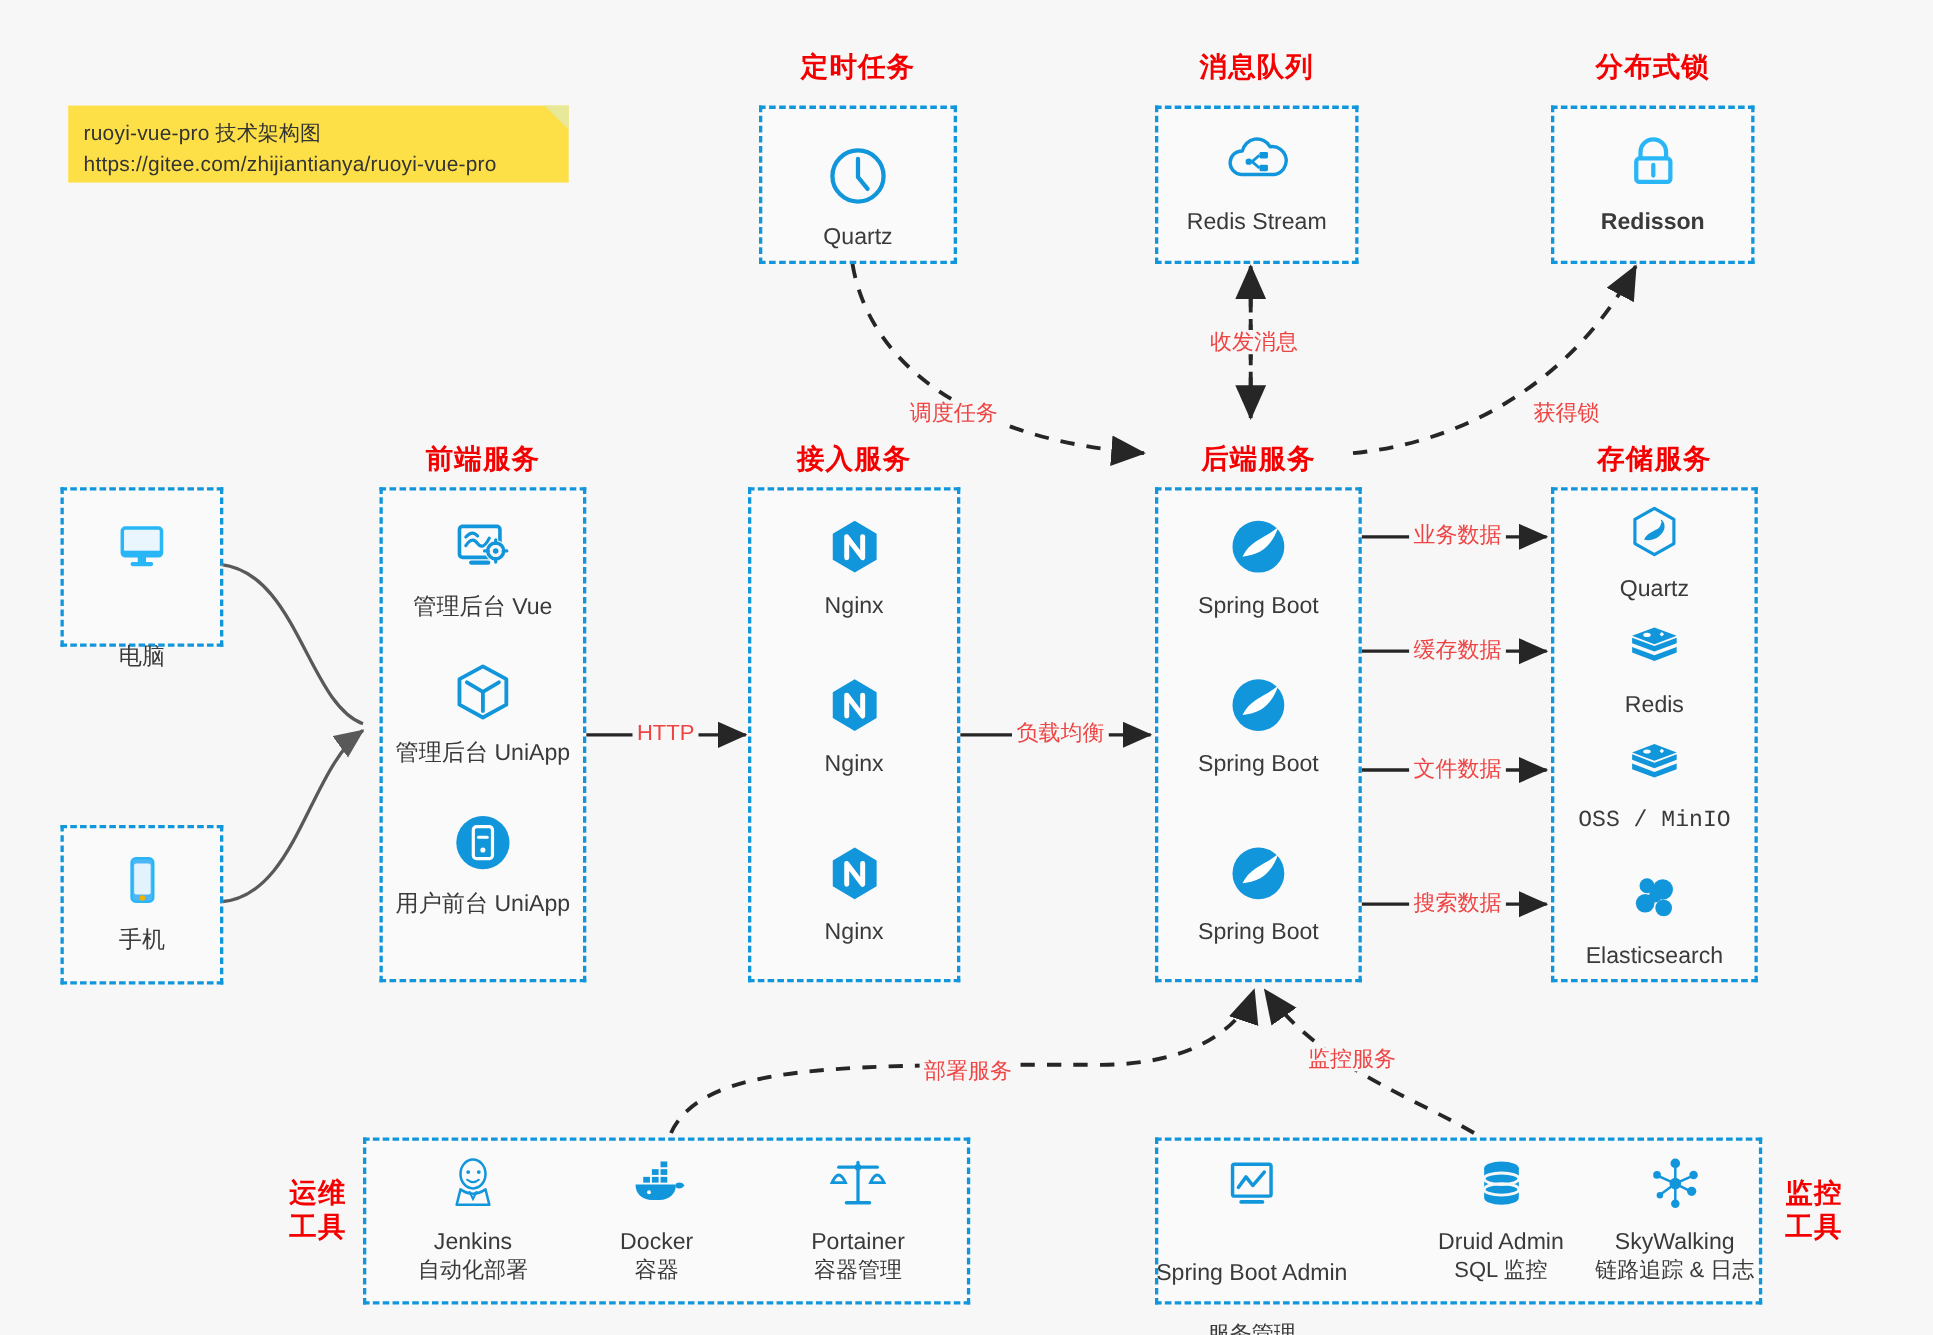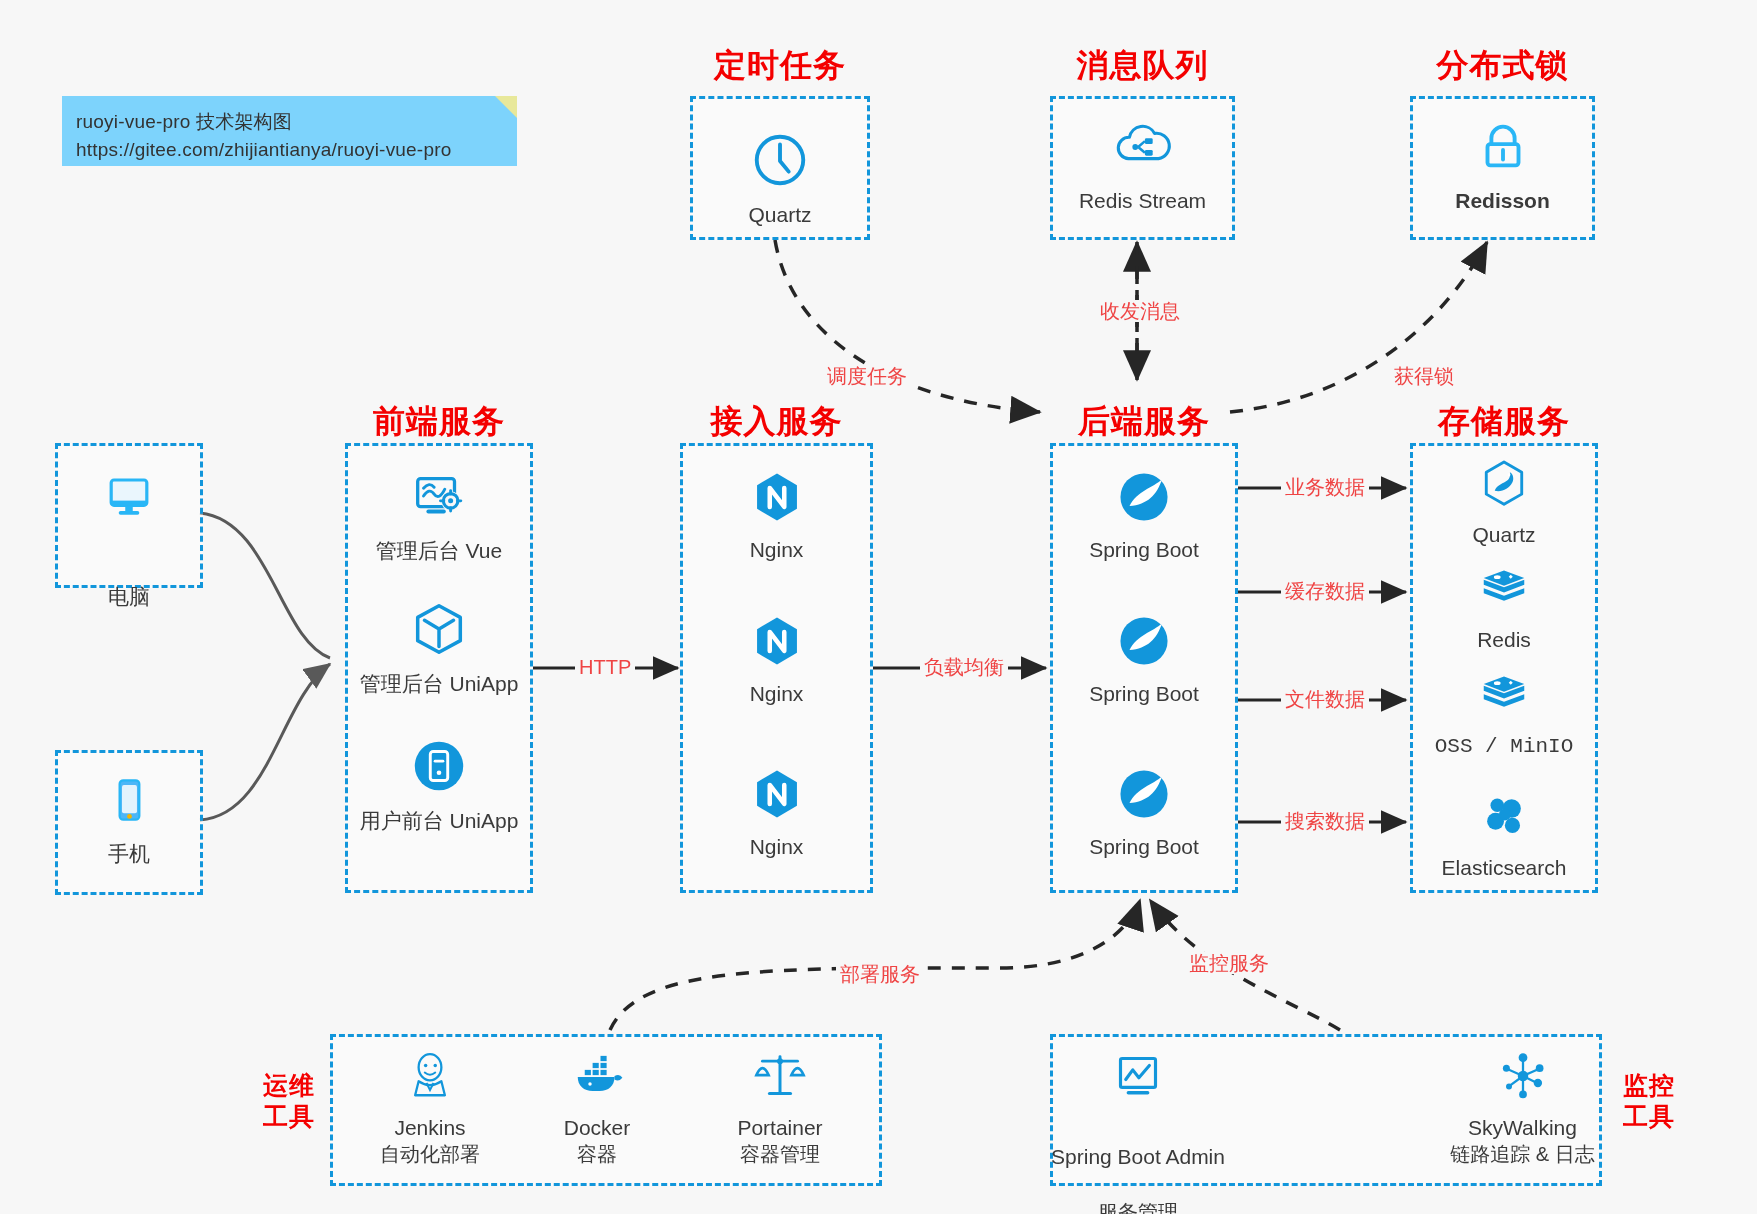--- a/index.html
+++ b/index.html
@@ -8,36 +8,36 @@
     background: #f7f7f7;
     font-family: "Liberation Sans", "DejaVu Sans", sans-serif;
     overflow: hidden;
   }
   #stage { position: relative; width: 1757px; height: 1214px; }
 
   
   .note {
     position: absolute; left: 62px; top: 96px;
     width: 455px; height: 70px;
-    background: #7dd3fc;
+    background: #fde047;
     padding: 12px 14px 0 14px;
     font-size: 19px; color: #333; line-height: 1.45;
     letter-spacing: .2px;
   }
   .note .fold {
     position: absolute; right: 0; top: 0;
     width: 0; height: 0;
     border-top: 22px solid #e8e89a;
     border-left: 22px solid transparent;
   }
 
   
   .hdr {
     position: absolute;
-    color: #f40000; font-weight: bold; font-size: 32px;
+    color: #f40000; font-weight: bold; font-size: 25px;
     text-align: center; white-space: nowrap;
     letter-spacing: 1px;
   }
   .hdr-side {
     position: absolute;
     color: #f40000; font-weight: bold; font-size: 25px;
     text-align: center; line-height: 1.25; white-space: nowrap;
     letter-spacing: 1px;
   }
 
@@ -404,20 +404,34 @@
   <div class="cell" style="left:1033px; top:1048px; width:210px;gap:29px;">
     <span class="ico">
       <svg width="56" height="56" viewBox="0 0 64 64">
         <rect x="12" y="12" width="40" height="33" rx="2" fill="none" stroke="#1296db" stroke-width="3.6"></rect>
         <path d="M18 36 l8 -11 l7 9 l12 -14" fill="none" stroke="#1296db" stroke-width="3.6" stroke-linecap="round" stroke-linejoin="round"></path>
         <rect x="19" y="49" width="26" height="4" rx="2" fill="#1296db"></rect>
       </svg>
     </span>
     <span class="lbl">Spring Boot Admin</span>
     <span class="lbl2">服务管理</span>
+  </div>
+  <div class="cell" style="left:1272px; top:1048px; width:185px;">
+    <span class="ico">
+      <svg width="56" height="56" viewBox="0 0 64 64">
+        <ellipse cx="32" cy="16" rx="18" ry="7" fill="#1296db"></ellipse>
+        <path d="M14 16 v10 a18 7 0 0 0 36 0 v-10 z" fill="#1296db"></path>
+        <path d="M14 28 v9 a18 7 0 0 0 36 0 v-9 z" fill="#1296db"></path>
+        <path d="M14 39 v8 a18 7 0 0 0 36 0 v-8 z" fill="#1296db"></path>
+        <ellipse cx="32" cy="27" rx="18" ry="6" fill="none" stroke="#f7f7f7" stroke-width="3"></ellipse>
+        <ellipse cx="32" cy="38" rx="18" ry="6" fill="none" stroke="#f7f7f7" stroke-width="3"></ellipse>
+      </svg>
+    </span>
+    <span class="lbl">Druid Admin</span>
+    <span class="lbl2">SQL 监控</span>
   </div>
   <div class="cell" style="left:1430px; top:1048px; width:185px;">
     <span class="ico">
       <svg width="56" height="56" viewBox="0 0 64 64">
         <g stroke="#1296db" stroke-width="2.6">
           <line x1="32" y1="32" x2="32" y2="12"></line>
             <line x1="32" y1="32" x2="32" y2="52"></line>
           <line x1="32" y1="32" x2="14" y2="24"></line>
             <line x1="32" y1="32" x2="50" y2="24"></line>
           <line x1="32" y1="32" x2="17" y2="43"></line>

